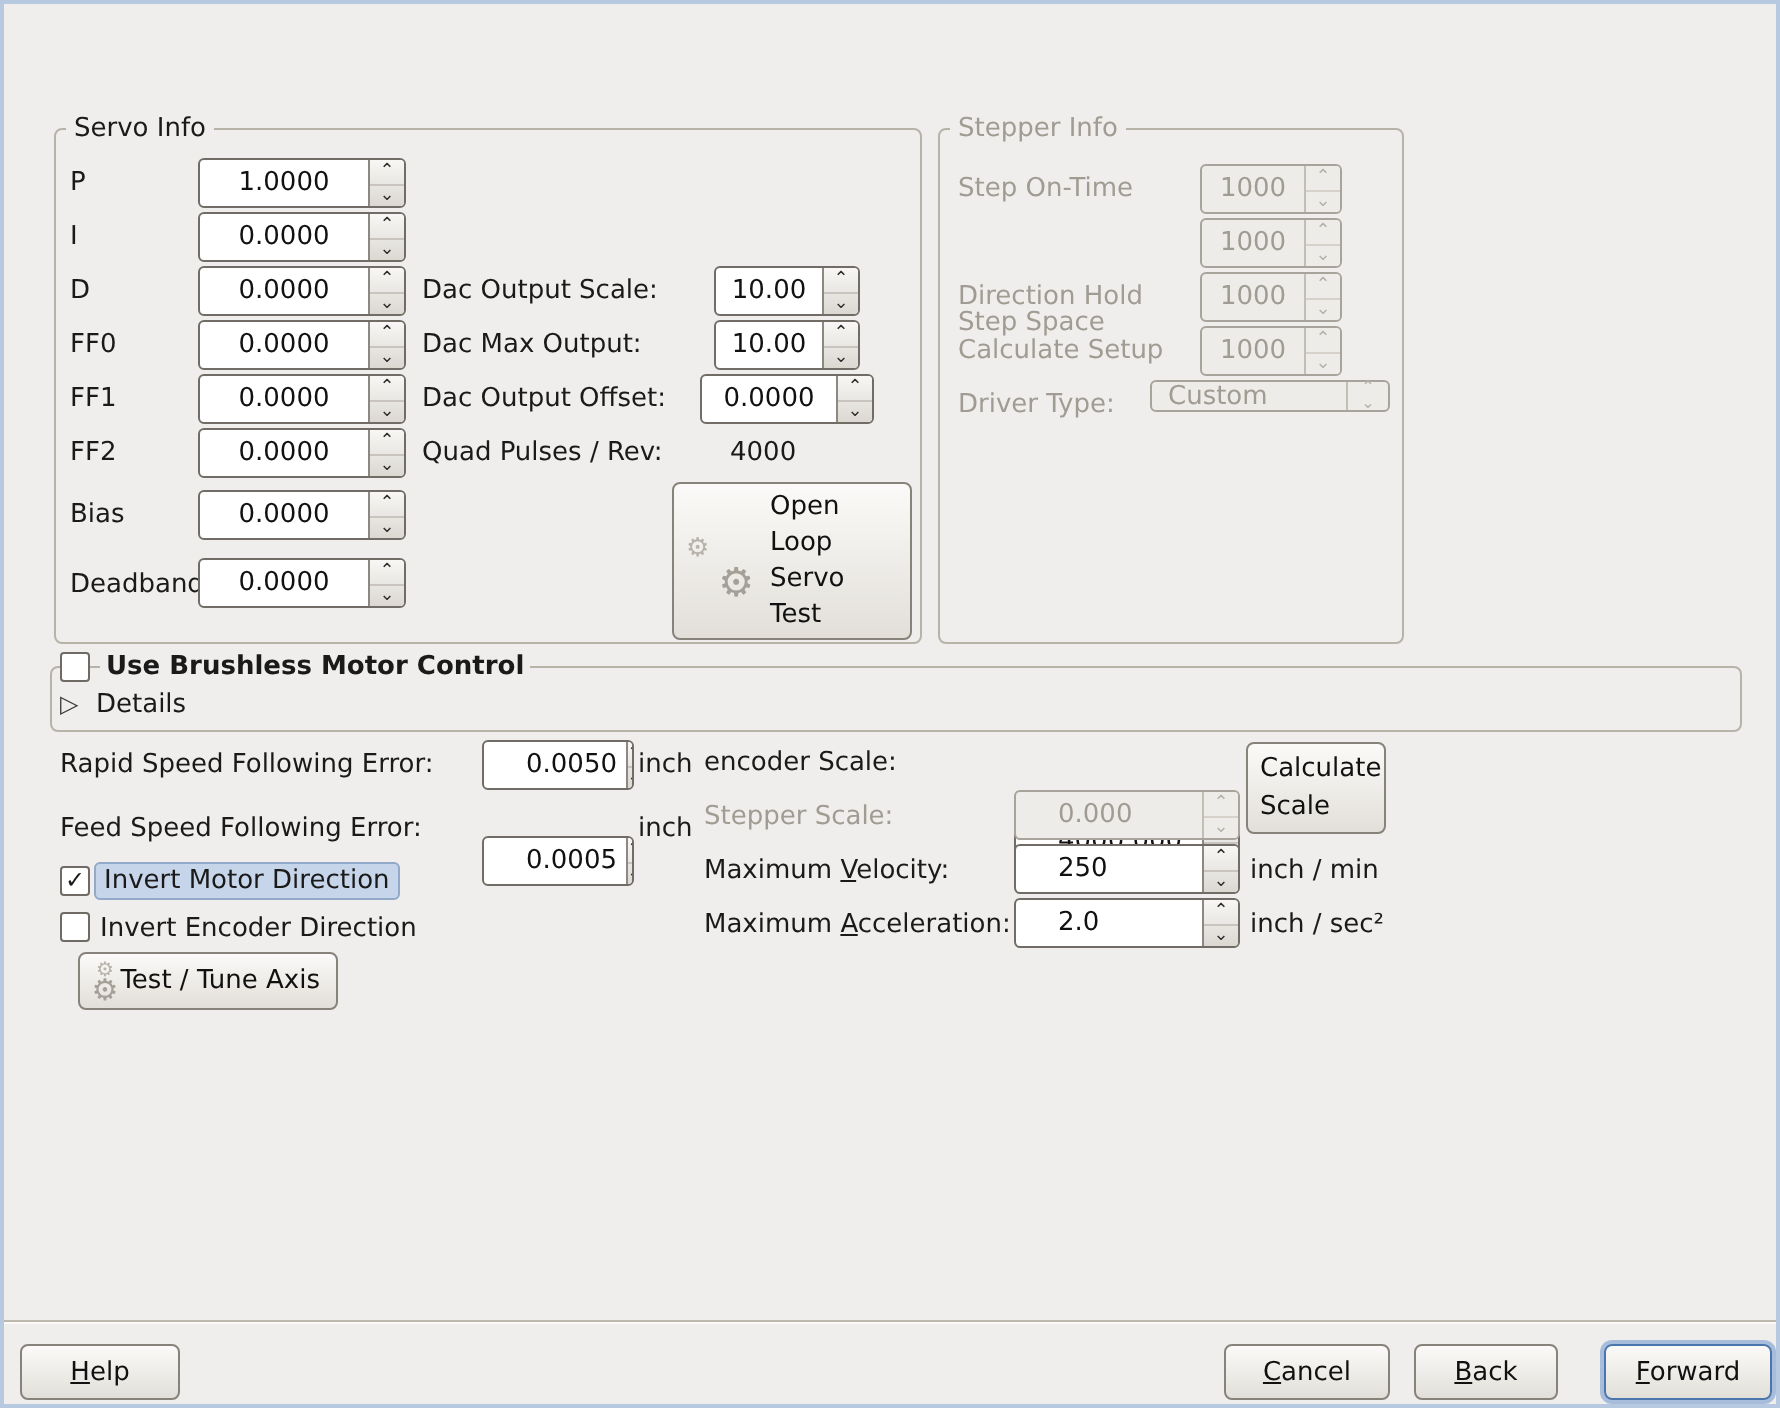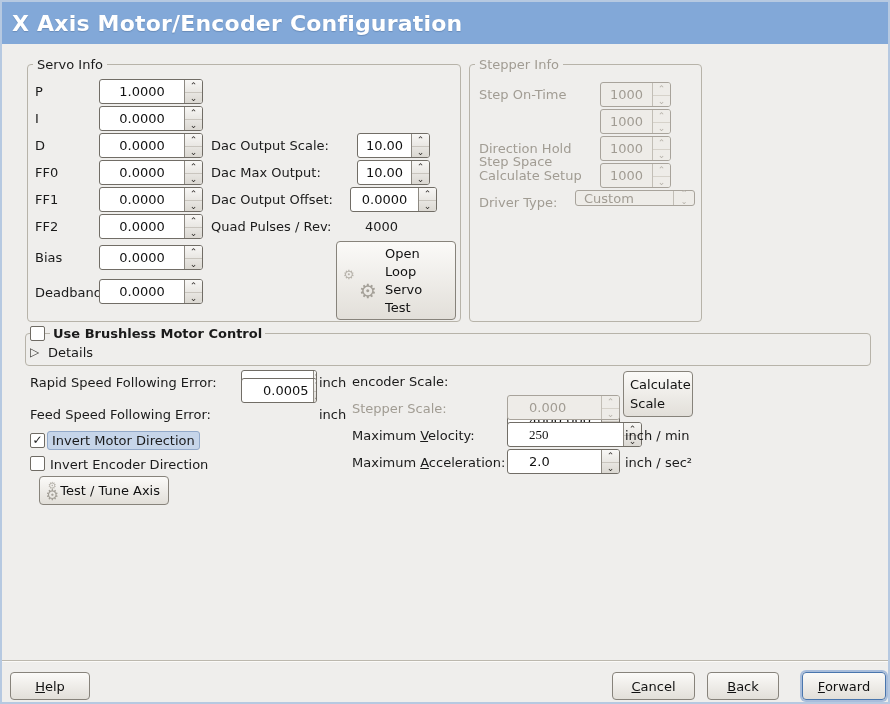--- a/index.html
+++ b/index.html
@@ -35,23 +35,20 @@
   .u{text-decoration:underline;}
   .sep{position:absolute;height:1px;background:#bcb8ae;border-bottom:1px solid #fbfaf8;}
   .exp{position:absolute;font-size:12px;color:#3c3a36;}
   .wrapbtn{justify-content:flex-start;text-align:left;line-height:18px;}
 </style>
 </head>
 <body>
 
 <div class="window">
 
-  <div class="titlebar">
-    <span class="title">X Axis Motor/Encoder Configuration</span>
-  </div>
 
   <div class="frame" style="left:25px;top:62px;width:432px;height:256px;"></div>
   <span class="legend" style="left:31px;top:55px;">Servo Info</span>
 
   <span class="lbl" style="left:33px;top:82px;">P</span>
   <div class="entryspin" style="left:97px;top:77px;width:104px;">
     <span class="val">1.0000</span>
     <span class="spin">
         <span class="up">⌃</span>
         <span class="dn">⌄</span>
@@ -217,21 +214,21 @@
   <div class="entryspin left" style="left:239px;top:368px;width:76px;">
     <span class="val">0.0050</span>
     <span class="spin">
         <span class="up">⌃</span>
         <span class="dn">⌄</span>
       </span>
   </div>
   <span class="lbl" style="left:317px;top:373px;">inch</span>
 
   <span class="lbl" style="left:28px;top:405px;">Feed Speed Following Error:</span>
-  <div class="entryspin left" style="left:239px;top:376px;width:76px;align-items:center;">
+  <div class="entryspin left" style="left:239px;top:416px;width:76px;align-items:center;">
     <span class="val">0.0005</span>
     <span class="spin">
         <span class="up">⌃</span>
         <span class="dn">⌄</span>
       </span>
   </div>
   <span class="lbl" style="left:317px;top:405px;">inch</span>
 
   <span class="lbl" style="left:350px;top:372px;">encoder Scale:</span>
   <div class="entryspin left" style="left:505px;top:366px;width:113px;margin-top:40px;">
@@ -248,21 +245,21 @@
   <span class="lbl dis" style="left:350px;top:399px;">Stepper Scale:</span>
   <div class="entryspin left dis" style="left:505px;top:393px;width:113px;">
     <span class="val">0.000</span>
     <span class="spin">
         <span class="up">⌃</span>
         <span class="dn">⌄</span>
       </span>
   </div>
 
   <span class="lbl" style="left:350px;top:426px;"><span>Maximum </span><span class="u">V</span><span>elocity:</span></span>
-  <div class="entryspin left" style="left:505px;top:420px;width:135px;font-family:Liberation Serif, serif;">
+  <div class="entryspin left" style="left:505px;top:420px;width:113px;">
     <span class="val">250</span>
     <span class="spin">
         <span class="up">⌃</span>
         <span class="dn">⌄</span>
       </span>
   </div>
   <span class="lbl" style="left:623px;top:426px;">inch / min</span>
 
   <span class="lbl" style="left:350px;top:453px;"><span>Maximum </span><span class="u">A</span><span>cceleration:</span></span>
   <div class="entryspin left" style="left:505px;top:447px;width:113px;">

